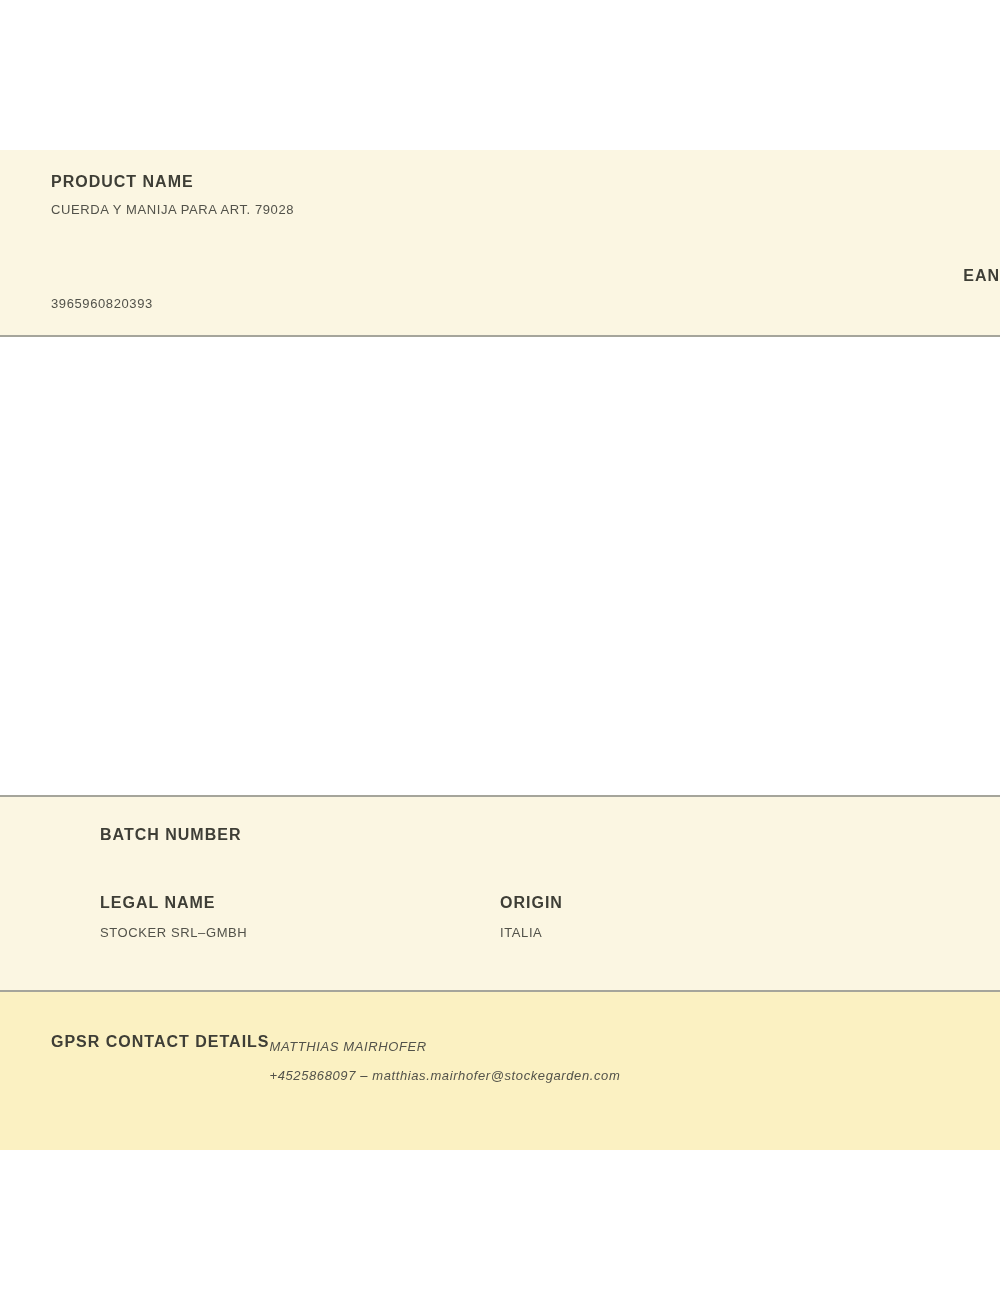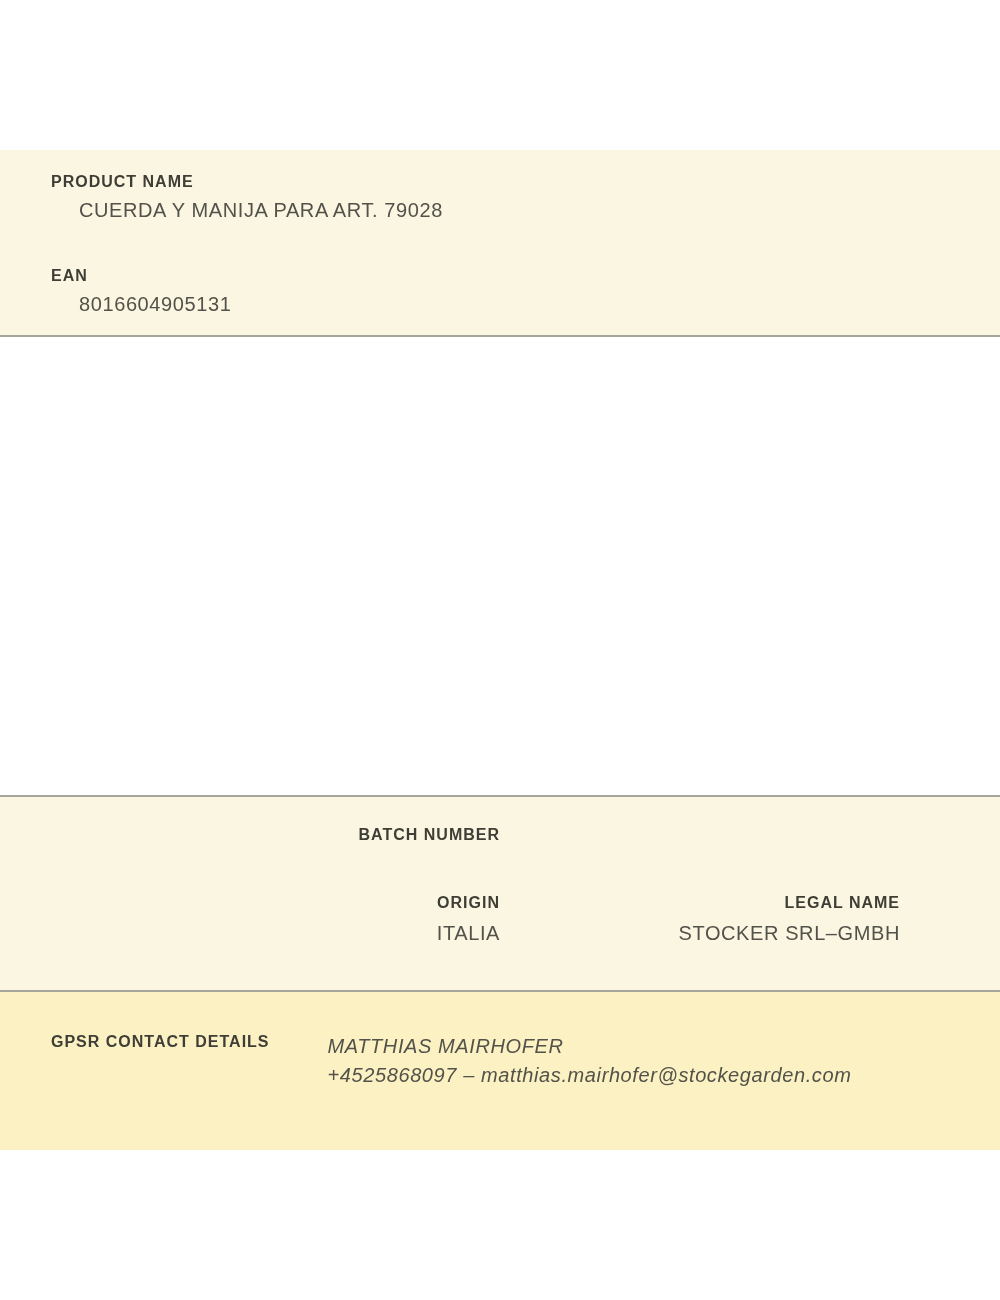--- a/index.html
+++ b/index.html
@@ -16,112 +16,110 @@
   }
   .label {
     font-weight: 700;
     font-size: 16px;
     letter-spacing: 1px;
     color: #3e3e36;
     line-height: 20px;
   }
   .value {
     font-weight: 400;
-    font-size: 20px;
+    font-size: 13px;
     letter-spacing: 0.6px;
     color: #52524a;
     line-height: 20px;
     white-space: nowrap;
-    margin-left: 28px;
   }
 
   
   .sec-product {
     position: absolute;
     top: 150px; left: 0;
     width: 1000px; height: 187px;
     background: #fbf6e2;
     border-bottom: 2px solid #a5a59b;
     padding: 22px 0 12px 51px;
   }
   .sec-product .value { margin-top: 8px; }
-  .sec-product .ean-label { margin-top: 46px; }
+  .sec-product .ean-label { margin-top: 46px; text-align: right; }
 
   
   .sec-batch {
     position: absolute;
     top: 795px; left: 0;
     width: 1000px; height: 197px;
     background: #fbf6e2;
     border-top: 2px solid #a5a59b;
     border-bottom: 2px solid #a5a59b;
     padding: 28px 100px 0 100px;
   }
   .grid-2 {
     display: grid;
     grid-template-columns: 1fr 1fr;
-    text-align: right;
+    text-align: left;
   }
   .grid-2 .cell .value {
     margin-top: 10px;
     min-height: 20px;
   }
   .grid-row-gap { height: 18px; }
 
   
   .sec-gpsr {
     position: absolute;
     top: 992px; left: 0;
     width: 1000px; height: 158px;
     background: #fbf1c2;
     padding: 40px 52px 0 51px;
     display: flex;
     align-items: flex-start;
-    gap: 30px;
   }
   .sec-gpsr .contact-block {
     flex: 1;
     text-align: left;
     font-style: italic;
   }
   .sec-gpsr .contact-block .value {
     line-height: 29px;
   }
 </style>
 </head>
 <body>
 
 <div class="page">
 
   <section class="sec-product">
     <div class="label">PRODUCT NAME</div>
     <div class="value">CUERDA Y MANIJA PARA ART. 79028</div>
     <div class="label ean-label">EAN</div>
-    <div class="value">8016604905131</div>
+    <div class="value">3965960820393</div>
   </section>
 
   <section class="sec-batch">
     <div class="grid-2">
       <div class="cell">
         <div class="label">BATCH NUMBER</div>
         <div class="value"></div>
       </div>
       <div class="cell">
         <div class="value"></div>
       </div>
     </div>
     <div class="grid-row-gap"></div>
     <div class="grid-2">
       <div class="cell">
+        <div class="label">LEGAL NAME</div>
+        <div class="value">STOCKER SRL–GMBH</div>
+      </div>
+      <div class="cell">
         <div class="label">ORIGIN</div>
         <div class="value">ITALIA</div>
-      </div>
-      <div class="cell">
-        <div class="label">LEGAL NAME</div>
-        <div class="value">STOCKER SRL–GMBH</div>
       </div>
     </div>
   </section>
 
   <section class="sec-gpsr">
     <div class="label">GPSR CONTACT DETAILS</div>
     <div class="contact-block">
       <div class="value">MATTHIAS MAIRHOFER</div>
       <div class="value">+4525868097 – matthias.mairhofer@stockegarden.com</div>
     </div>

